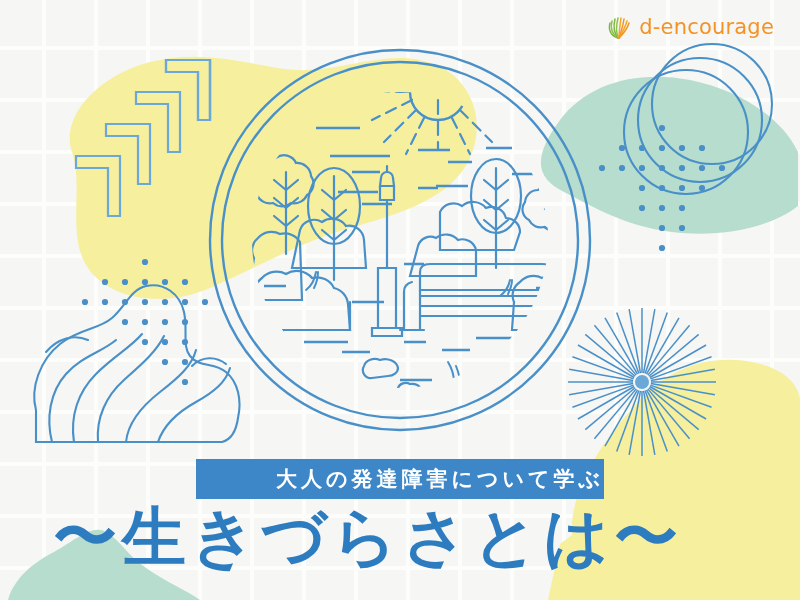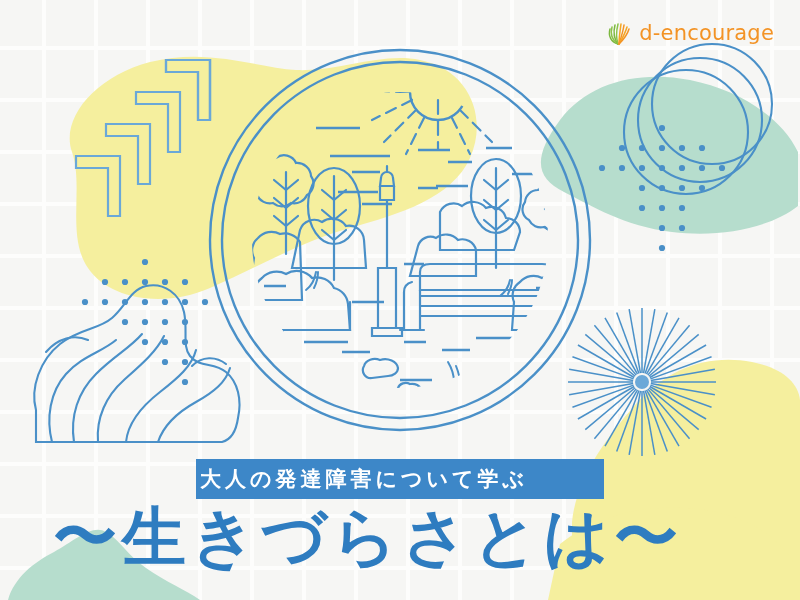--- a/index.html
+++ b/index.html
@@ -20,36 +20,36 @@
       linear-gradient(to bottom, #fdfdfc 0px, #fdfdfc 4px, transparent 4px);
     background-size:52px 52px;
     background-position:-10px -6px;
   }
 
   
   .layer { position:absolute; inset:0; width:800px; height:600px; }
 
   
   .logo {
-    position:absolute; top:20px; right:26px;
+    position:absolute; top:14px; right:26px;
     display:flex; align-items:center; gap:7px;
   }
   .logo-mark { width:26px; height:26px; display:block; }
   .logo-text {
     font-family:"DejaVu Sans","Liberation Sans",sans-serif;
     font-size:21px; color:#f39325; letter-spacing:.2px;
     font-weight:400; white-space:nowrap;
   }
 
   
   .subtitle-band {
     position:absolute; left:196px; top:459px;
     width:408px; height:40px;
     background:#3d87c8;
-    display:flex; align-items:center; justify-content:flex-start;
+    display:flex; align-items:center; justify-content:flex-end;
   }
   .subtitle-text {
     color:#ffffff; font-size:21px; font-weight:bold;
     letter-spacing:4px; white-space:nowrap;
     font-family:"DejaVu Sans","Liberation Sans",sans-serif;
     text-indent:4px;
   }
 
   
   .main-title {

